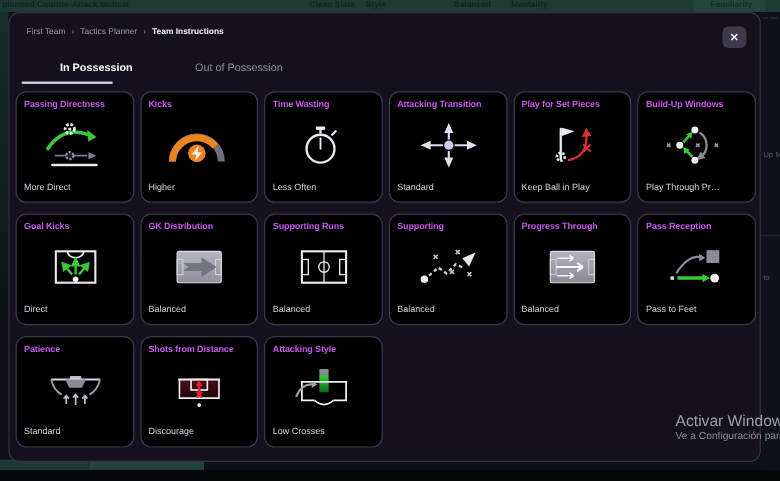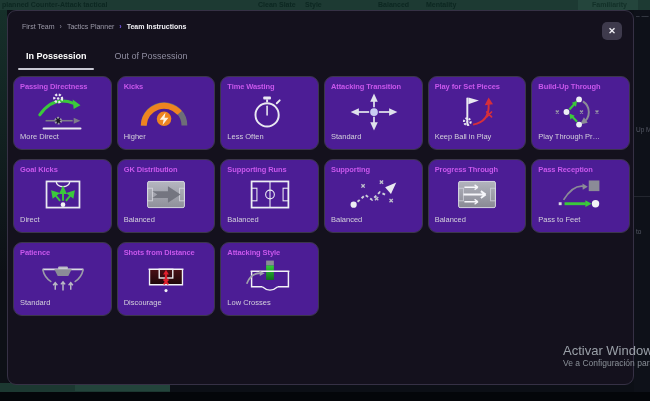--- a/index.html
+++ b/index.html
@@ -31,31 +31,31 @@
   .breadcrumb .sep { margin:0 5px; color:#6f6d7d; font-weight:bold; }
   .breadcrumb .sep.accent { color:#7b5cf0; }
   .breadcrumb .last { color:#f2f1f6; font-weight:bold; }
   .close-btn {
     position:absolute; right:11px; top:11px; width:20px; height:18px;
     background:#3e3a4c; border-radius:5px; color:#f2f1f6;
     font-size:9px; font-weight:bold; display:flex; align-items:center; justify-content:center;
     cursor:pointer;
   }
   .tabs { position:absolute; left:18px; top:40px; display:flex; gap:28px; }
-  .tab { font-size:9px; color:#8f8da0; cursor:pointer; }
+  .tab { font-size:9px; color:#8f8da0; cursor:pointer;margin-left:24px; }
   .tab.active { color:#ffffff; font-weight:bold; }
   .tab-underline { position:absolute; left:10px; top:57px; width:76px; height:2px; background:#c9c9d3; border-radius:1px; }
 
   
   .grid {
     position:absolute; left:5px; top:65px; width:617px;
     display:grid; grid-template-columns:repeat(6,1fr); gap:9px 5px;
   }
   .card {
-    height:74px; background:#4c1d95; border:1px solid #3c364c; border-radius:9px;
+    height:93px; background:#000000; border:1px solid #3c364c; border-radius:9px;
     padding:5px 5px 6px 6px; display:flex; flex-direction:column; cursor:pointer;
   }
   .card-title {
     font-size:7.5px; font-weight:bold; color:#c857ec; letter-spacing:-0.1px;
     white-space:nowrap; overflow:hidden;
   }
   .card-icon { flex:1; display:flex; align-items:center; justify-content:center; }
   .card-value { font-size:7.5px; color:#d3d0dc; text-align:left; padding-bottom:2px; white-space:nowrap; }
 
   
@@ -181,21 +181,21 @@
           <path d="M28 33 Q 45 30 44 12" fill="none" stroke="#d62f3a" stroke-width="2"></path>
           <polygon points="44,5 40,13 48.5,12" fill="#d62f3a"></polygon>
           <path d="M42 20 l5 5 M47 20 l-5 5" stroke="#d62f3a" stroke-width="1.8" stroke-linecap="round"></path>
         </svg>
       </div>
       <div class="card-value">Keep Ball in Play</div>
     </div>
 
 
     <div class="card">
-      <div class="card-title">Build-Up Through</div>
+      <div class="card-title">Build-Up Windows</div>
       <div class="card-icon">
         <svg width="62" height="40" viewBox="0 0 64 40">
           <path d="M34 9 A 13 13 0 0 1 34 31" fill="none" stroke="#8b8b97" stroke-width="2"></path>
           <polygon points="31,33 39,31 35,25.5" fill="#8b8b97"></polygon>
           <line x1="20" y1="17.5" x2="25" y2="12" stroke="#3bc93b" stroke-width="2.2"></line>
           <polygon points="28,8.5 22.5,10.5 26.8,14.5" fill="#3bc93b"></polygon>
           <line x1="28" y1="30" x2="23" y2="25" stroke="#3bc93b" stroke-width="2.2"></line>
           <polygon points="20,21.5 21,27.8 25.5,23.8" fill="#3bc93b"></polygon>
           <circle cx="30" cy="7" r="3" fill="#eceff4"></circle>
           <circle cx="17" cy="20" r="3" fill="#eceff4"></circle>

